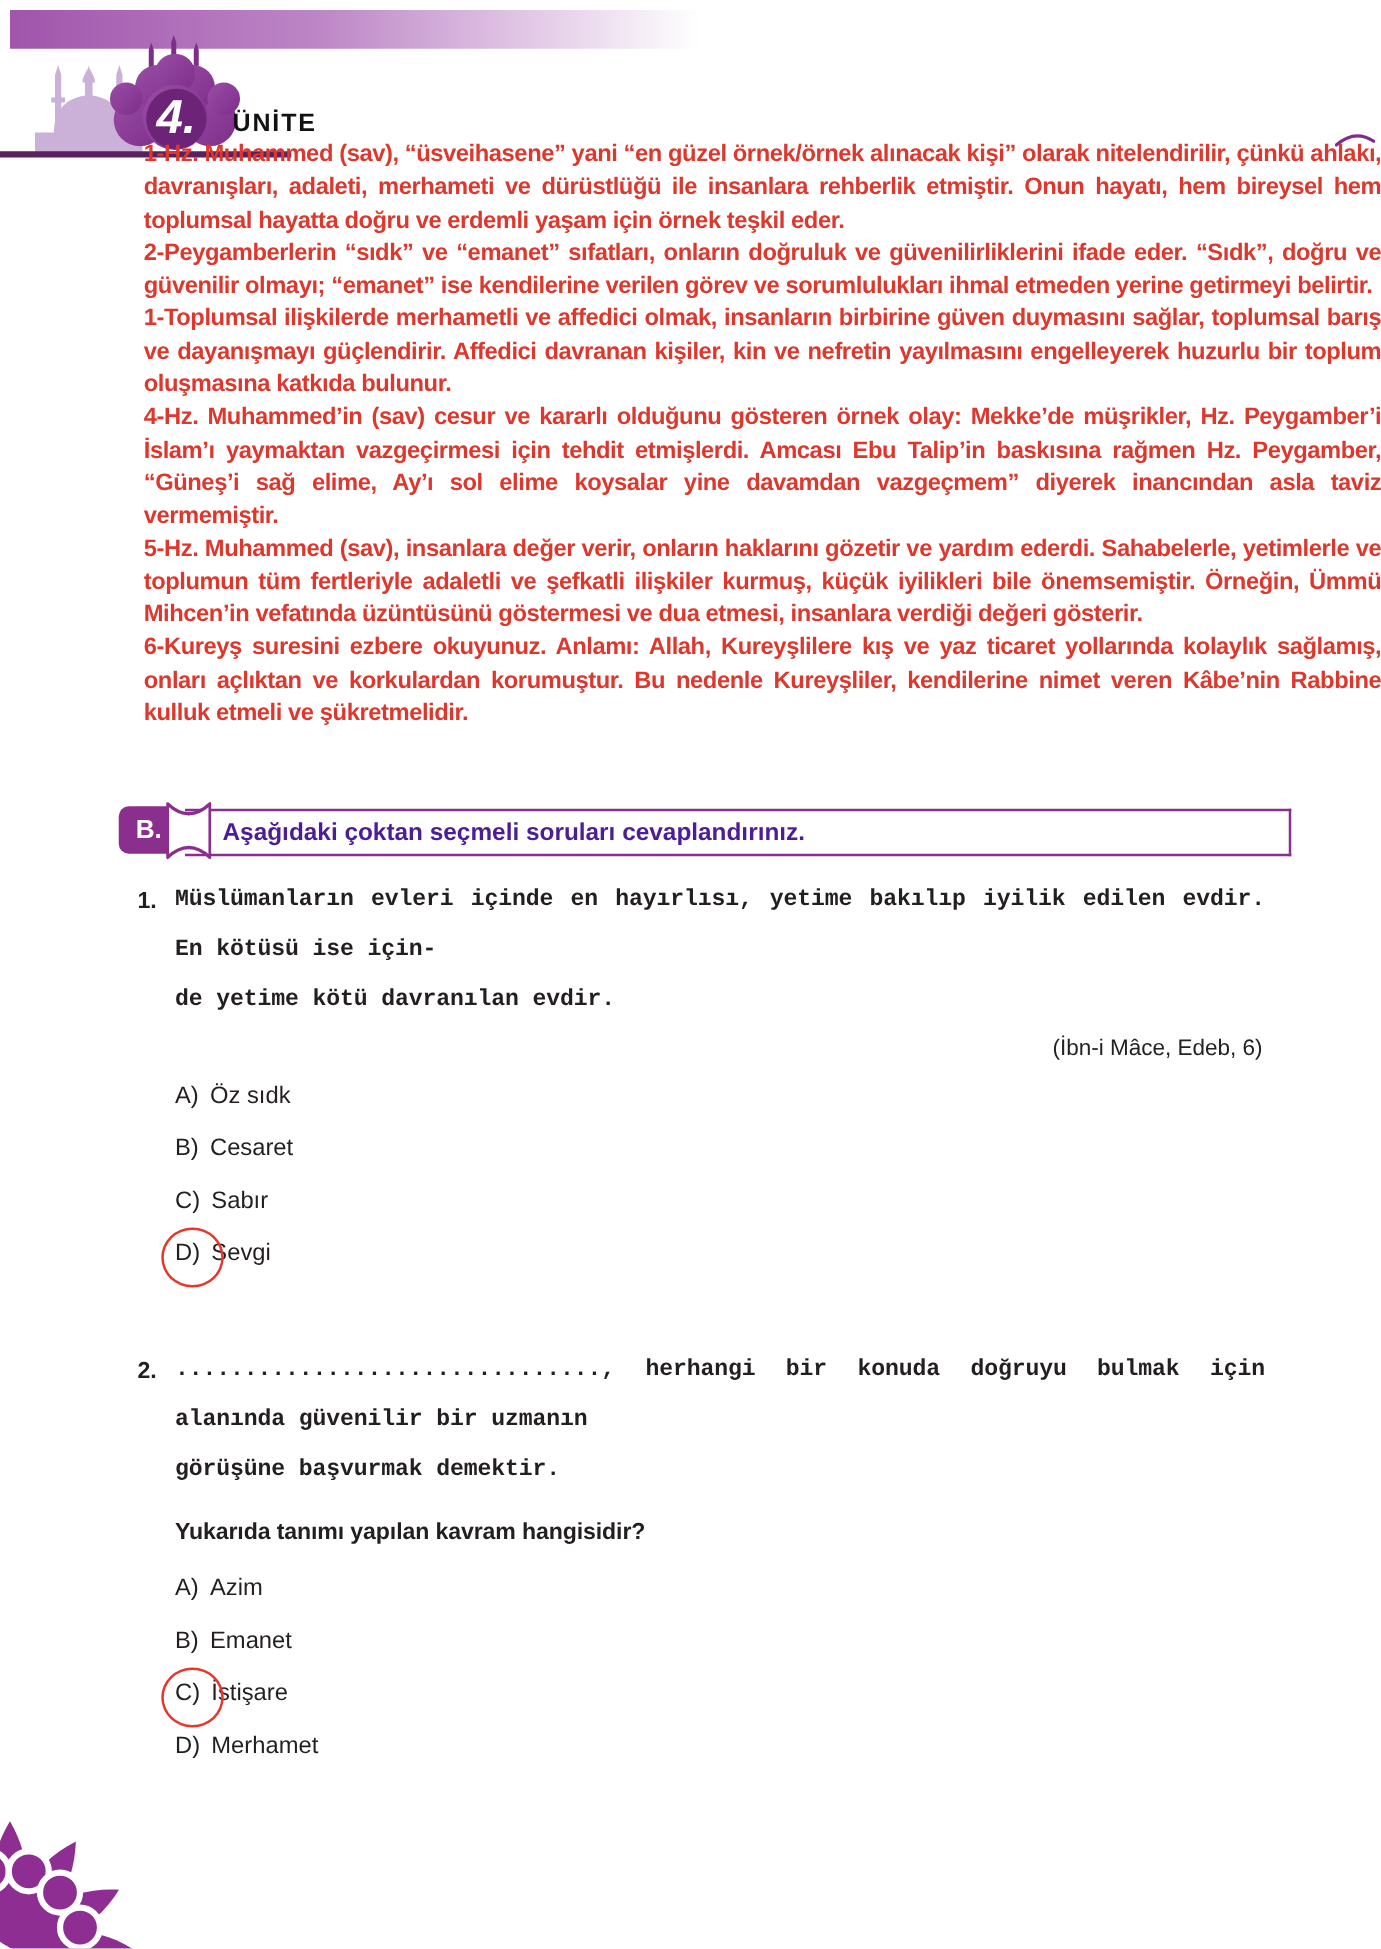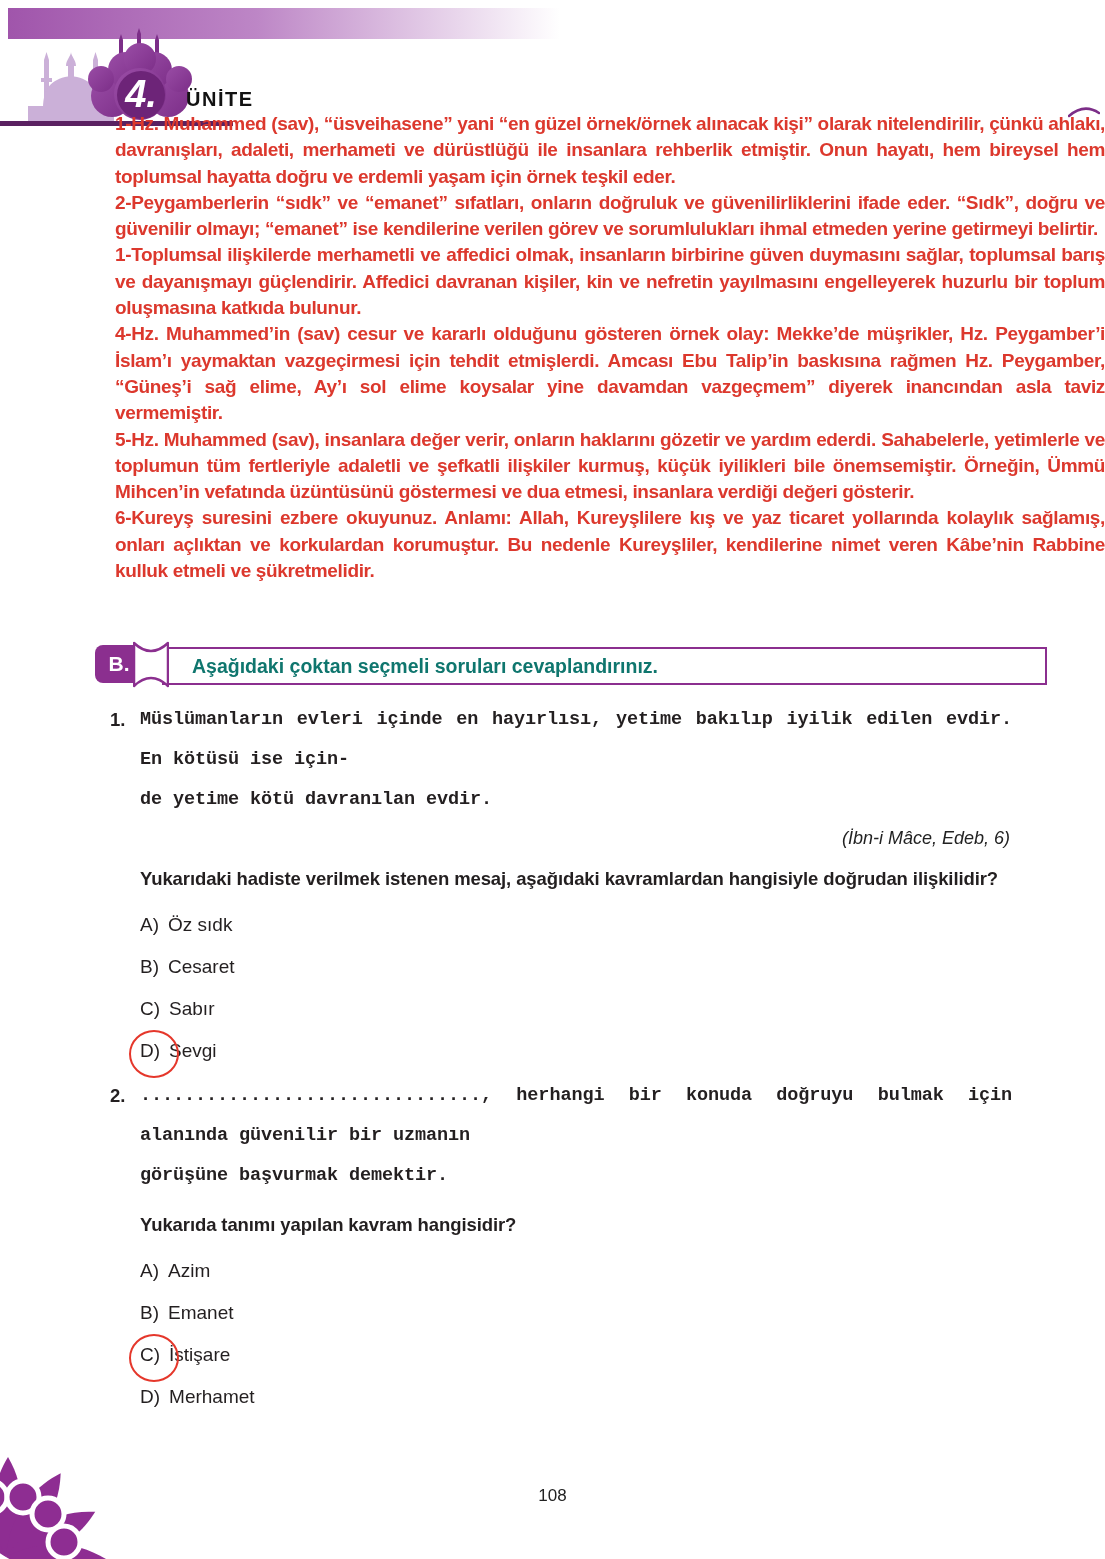--- a/index.html
+++ b/index.html
@@ -24,43 +24,43 @@
   
   .answers{
     position:absolute;left:75px;top:111px;width:990px;
     color:#dc382d;font-weight:bold;font-size:19px;line-height:26.3px;
     letter-spacing:-0.35px;text-align:justify;margin-left:40px;
   }
   .answers p{margin:0;}
   
   .section-b{position:absolute;left:0;top:645px;width:1105px;height:42px;}
   .b-box{
-    position:absolute;left:162px;top:2px;width:853px;height:34px;
+    position:absolute;left:148px;top:2px;width:853px;height:34px;
     border:2px solid #8b2f8f;border-left:none;
     display:flex;align-items:center;padding-left:30px;
-    font-weight:bold;font-size:19.5px;color:#0f766e;
+    font-weight:bold;font-size:19.5px;color:#4c1d95;
   }
   .b-badge{
     position:absolute;left:95px;top:0;width:48px;height:38px;background:#8b2f8f;
     border-radius:8px;display:flex;align-items:center;justify-content:center;
     color:#fff;font-weight:bold;font-size:21px;z-index:2;
   }
   .b-ribbon{position:absolute;left:133px;top:-4px;z-index:3;}
   
   .question{position:absolute;left:110px;width:902px;font-size:18.5px;}
   #q1{top:700px;}
   #q2{top:1076px;}
   .q-line{display:flex;}
   .q-num{width:30px;flex:none;font-weight:bold;line-height:40px;}
   .q-text{
     flex:1;font-weight:bold;line-height:40px;white-space:pre-line;
     text-align:justify;letter-spacing:-0.1px;font-family:Liberation Mono, monospace;
   }
   .q-source{
-    margin-top:6px;text-align:right;font-style:italic;font-weight:normal;
+    margin-top:6px;text-align:right;font-weight:normal;
     font-size:18px;color:#222;line-height:24px;padding-right:2px;
   }
   .q-stem{
     margin-left:30px;margin-top:10px;font-weight:bold;line-height:38px;
     text-align:justify;letter-spacing:-0.1px;
   }
   .options{margin-left:30px;margin-top:16px;list-style:none;padding:0;}
   .option{
     display:flex;align-items:baseline;margin-bottom:20px;height:22px;
     font-size:19px;font-weight:normal;color:#231f20;
@@ -155,21 +155,20 @@
     </svg>
   </div>
 
   <div class="question" id="q1">
     <div class="q-line">
       <div class="q-num">1.</div>
       <div class="q-text">Müslümanların evleri içinde en hayırlısı, yetime bakılıp iyilik edilen evdir. En kötüsü ise için-
 de yetime kötü davranılan evdir.</div>
     </div>
     <div class="q-source">(İbn-i Mâce, Edeb, 6)</div>
-    <div class="q-stem">Yukarıdaki hadiste verilmek istenen mesaj, aşağıdaki kavramlardan hangisiyle doğrudan ilişkilidir?</div>
     <ul class="options">
       <li class="option">
         <span class="opt-letter">A)</span>
         <span>Öz sıdk</span>
       </li>
       <li class="option">
         <span class="opt-letter">B)</span>
         <span>Cesaret</span>
       </li>
       <li class="option">
@@ -203,21 +202,20 @@
         <span class="opt-letter circled">C)</span>
         <span>İstişare</span>
       </li>
       <li class="option">
         <span class="opt-letter">D)</span>
         <span>Merhamet</span>
       </li>
     </ul>
   </div>
 
-  <div class="page-number">108</div>
 
   <svg id="flower-svg" width="125" height="122" viewBox="0 0 125 122">
     <g fill="#8e2d92">
       <path d="M0 0 C16 -26 24 -62 2 -100 C-20 -64 -14 -26 0 0 Z" transform="translate(6,120) rotate(-32)"></path>
       <path d="M0 0 C16 -26 24 -62 2 -100 C-20 -64 -14 -26 0 0 Z" transform="translate(6,120) rotate(0)"></path>
       <path d="M0 0 C16 -26 24 -62 2 -100 C-20 -64 -14 -26 0 0 Z" transform="translate(6,120) rotate(32)"></path>
       <path d="M0 0 C16 -26 24 -62 2 -100 C-20 -64 -14 -26 0 0 Z" transform="translate(6,120) rotate(62)"></path>
       <path d="M0 0 C16 -26 24 -62 2 -100 C-20 -64 -14 -26 0 0 Z" transform="translate(6,120) rotate(90)"></path>
     </g>
     <g fill="#8e2d92" stroke="#ffffff" stroke-width="5">

